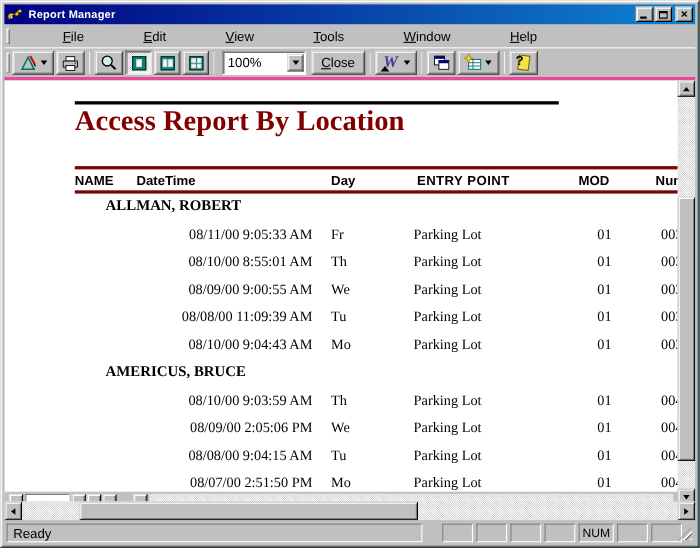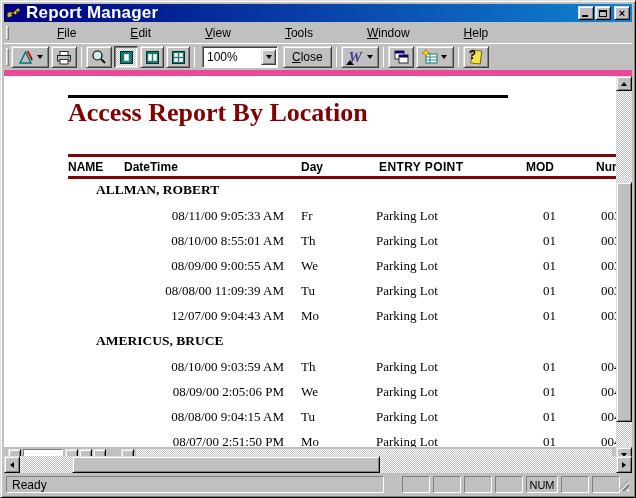--- a/index.html
+++ b/index.html
@@ -7,21 +7,21 @@
   .window{
     position:relative;width:636px;height:498px;background:#c0c0c0;
     border:1px solid;border-color:#dfdfdf #000 #000 #dfdfdf;
     box-shadow:inset 1px 1px 0 #fff,inset -1px -1px 0 #808080;
     padding:3px;display:flex;flex-direction:column;
     font-family:"Liberation Sans",sans-serif;
   }
   
   .titlebar{height:18px;flex:0 0 18px;background:linear-gradient(to right,#000080,#1084d0);
     display:flex;align-items:center;padding:0 2px;margin-bottom:1px;}
-  .titlebar .title{color:#fff;font-weight:bold;font-size:17px;margin-left:4px;flex:1;
+  .titlebar .title{color:#fff;font-weight:bold;font-size:10px;margin-left:4px;flex:1;
     letter-spacing:.2px;white-space:nowrap;overflow:hidden;}
   .tb-btn{width:16px;height:14px;background:#c0c0c0;border:1px solid;
     border-color:#dfdfdf #000 #000 #dfdfdf;box-shadow:inset 1px 1px 0 #fff,inset -1px -1px 0 #808080;
     display:flex;align-items:center;justify-content:center;margin-left:1px;position:relative;}
   .tb-btn.close{margin-left:3px;font-size:11px;font-weight:bold;line-height:10px;}
   .glyph-min{position:absolute;left:3px;bottom:2px;width:6px;height:2px;background:#000;}
   .glyph-max{width:8px;height:7px;border:1px solid #000;border-top:2px solid #000;}
   
   .menubar{height:20px;flex:0 0 20px;display:flex;align-items:center;padding-left:2px;}
   .grip{width:3px;height:14px;border:1px solid;border-color:#fff #808080 #808080 #fff;margin-right:1px;}
@@ -56,21 +56,21 @@
     border-color:#dfdfdf #404040 #404040 #dfdfdf;box-shadow:inset 1px 1px 0 #fff,inset -1px -1px 0 #808080;
     display:flex;align-items:center;justify-content:center;margin-right:1px;}
   .w-glyph{font-family:"Liberation Serif",serif;font-weight:bold;font-style:italic;
     font-size:15px;color:#3f3f8f;position:relative;padding:0 2px;line-height:16px;}
   .w-glyph .t{position:absolute;left:-1px;bottom:0;width:0;height:0;
     border-left:4px solid transparent;border-right:4px solid transparent;border-bottom:5px solid #000;}
   .pgicon{width:13px;height:13px;background:#0e7e78;border:1px solid #00302e;position:relative;}
   .pg{position:absolute;background:#fff;border:1px solid #d8d8d8;}
   .help-q{font-size:12px;font-weight:bold;color:#000;position:absolute;left:5px;top:1px;}
   
-  .viewport{flex:1;position:relative;background:#c0c0c0;border-top:6px solid #ec4899;overflow:hidden;}
+  .viewport{flex:1;position:relative;background:#c0c0c0;border-top:3px solid #ec4899;overflow:hidden;}
   .page{position:absolute;left:0;top:0;width:616px;height:377px;background:#fff;overflow:hidden;}
   .rep-topline{position:absolute;left:64px;top:19px;width:440px;height:3px;background:#000;}
   .rep-title{position:absolute;left:64px;top:22px;font-family:"Liberation Serif",serif;
     font-weight:bold;font-size:26px;color:#800000;white-space:nowrap;}
   .rule{position:absolute;left:64px;right:0;height:3px;background:#7d0505;}
   .rule1{top:78px;} .rule2{top:100px;}
   .hdr{position:absolute;top:82px;left:0;right:0;height:18px;font-weight:bold;font-size:12px;}
   .hdr span{position:absolute;top:0;line-height:18px;white-space:nowrap;}
   .hc-name{left:64px;} .hc-dt{left:120px;width:160px;} .hc-day{left:297px;text-align:center;}
   .hc-ep{left:375px;letter-spacing:.4px;} .hc-mod{left:495px;width:55px;text-align:right;} .hc-num{left:592px;}
@@ -307,21 +307,21 @@
           <span class="cell c-num">003</span>
         </div>
         <div class="trow">
           <span class="cell c-dt">08/08/00 11:09:39 AM</span>
           <span class="cell c-day">Tu</span>
           <span class="cell c-ep">Parking Lot</span>
           <span class="cell c-mod">01</span>
           <span class="cell c-num">003</span>
         </div>
         <div class="trow">
-          <span class="cell c-dt">12/07/00 9:04:43 AM</span>
+          <span class="cell c-dt">08/10/00 9:04:43 AM</span>
           <span class="cell c-day">Mo</span>
           <span class="cell c-ep">Parking Lot</span>
           <span class="cell c-mod">01</span>
           <span class="cell c-num">003</span>
         </div>
 
         <div class="grp g2">AMERICUS, BRUCE</div>
 
         <div class="trow">
           <span class="cell c-dt">08/10/00 9:03:59 AM</span>

